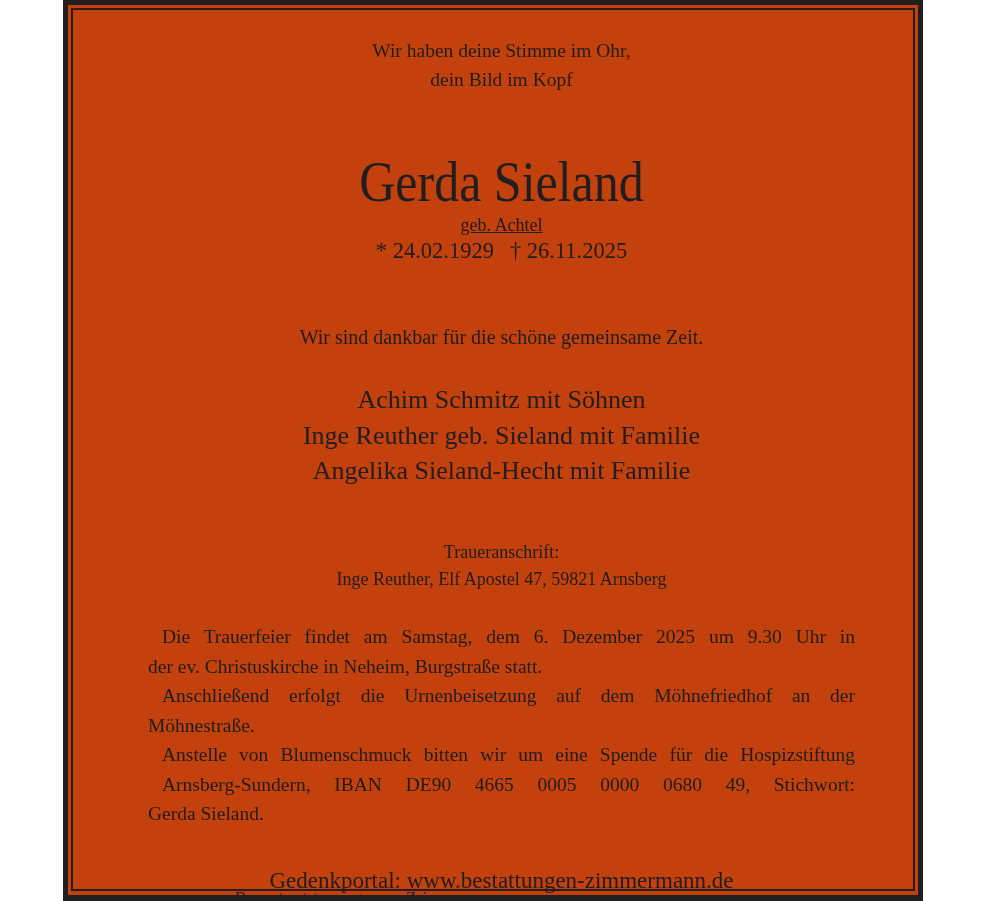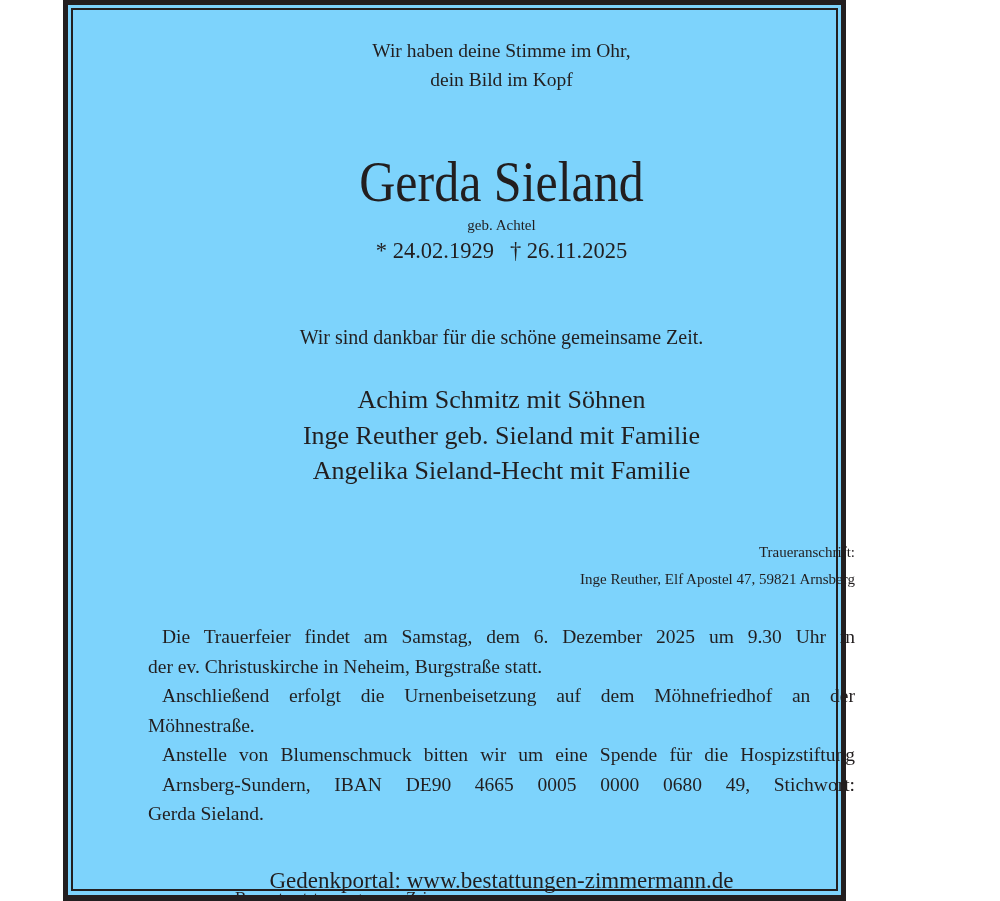--- a/index.html
+++ b/index.html
@@ -15,26 +15,26 @@
     overflow: hidden;
     font-family: "Liberation Serif", "DejaVu Serif", serif;
     color: #221e1f;
     -webkit-font-smoothing: antialiased;
   }
   
   .frame {
     position: absolute;
     left: 63px;
     top: 0;
-    width: 783px;
+    width: 860px;
     height: 901px;
     box-sizing: border-box;
     border: 5px solid #231f20;
     border-bottom-width: 6px;
-    background: #7dd3fc;
+    background: #c2410c;
     padding-left: 33px;
   }
   .inner-rule {
     position: absolute;
     left: 3px;
     top: 3px;
     right: 3px;
     bottom: 4px;
     border: 2px solid #231f20;
     pointer-events: none;
@@ -54,44 +54,45 @@
   .name {
     top: 144px;
     font-size: 50px;
     line-height: 56px;
     transform: scaleY(1.15);
     transform-origin: 50% 0;
     white-space: nowrap;
   }
   .maiden {
     top: 207px;
-    font-size: 15px;
+    font-size: 18px;
     line-height: 26px;
+    text-decoration: underline;
   }
   .dates {
     top: 232px;
     font-size: 22.5px;
     line-height: 27px;
   }
   .dates .death-date { margin-left: 16px; }
   .thanks {
     top: 320px;
     font-size: 20px;
     line-height: 25px;
   }
   .mourners {
     top: 377px;
     font-size: 26px;
     line-height: 35.5px;
   }
   .address {
     top: 534px;
-    font-size: 15px;
+    font-size: 18px;
     line-height: 27px;
-    text-align: right;
+    text-align: center;
   }
   .details {
     top: 617px;
     font-size: 19.5px;
     line-height: 29.5px;
   }
   .details .jl { text-align: justify; text-align-last: justify; margin-left: 14px; }
   .details .ll { text-align: left; }
   .portal {
     top: 863px;

